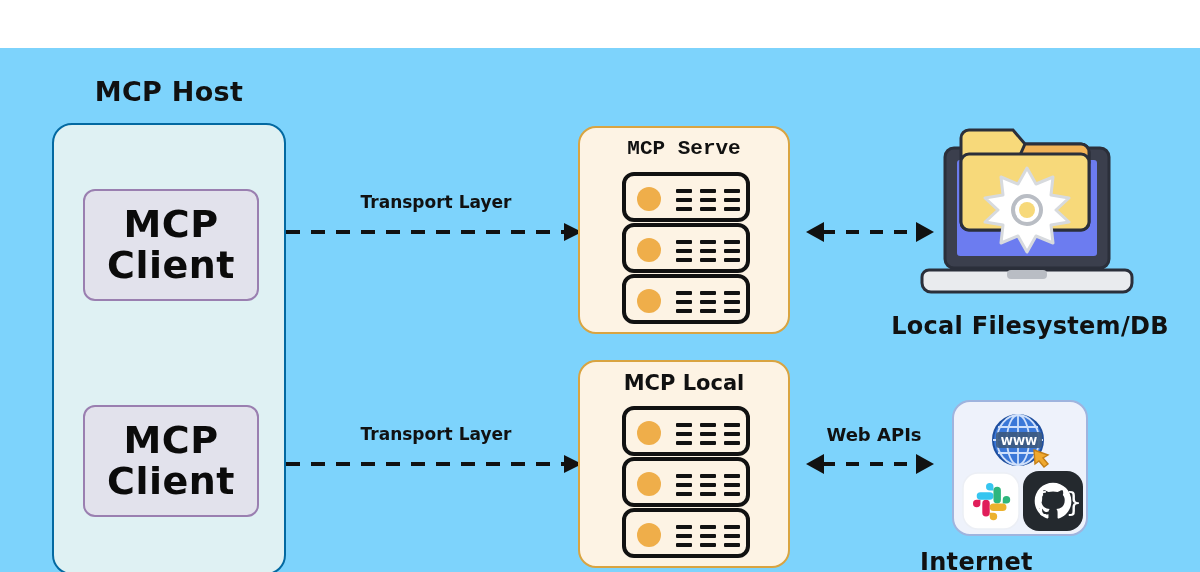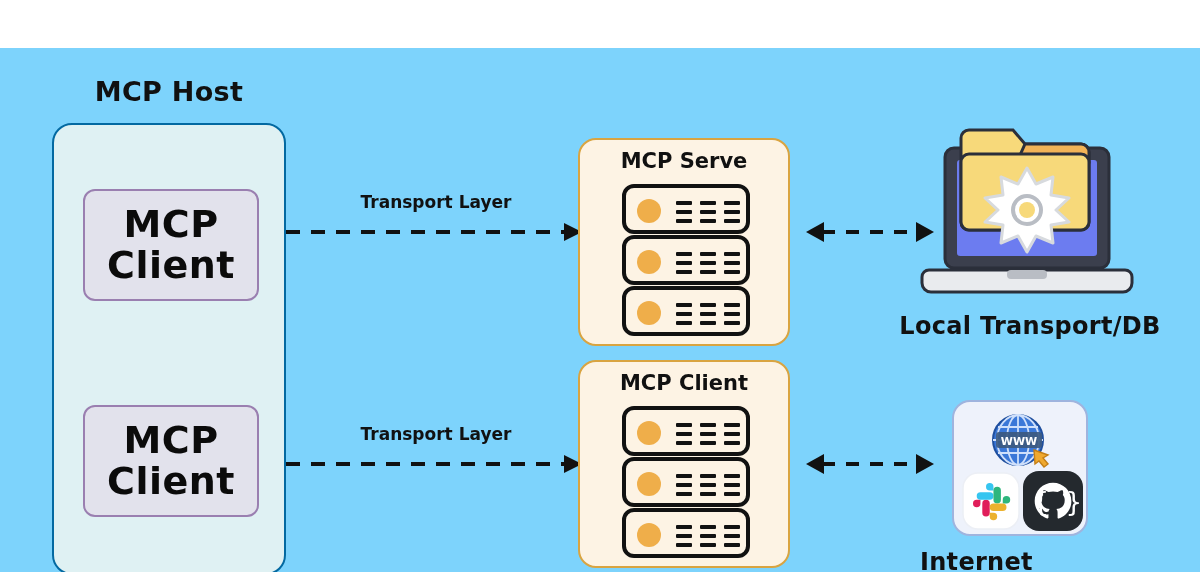--- a/index.html
+++ b/index.html
@@ -78,21 +78,21 @@
   .server-card {
     position: absolute;
     width: 212px;
     height: 208px;
     left: 578px;
     background: #fdf3e4;
     border: 2px solid #d9a441;
     border-radius: 18px;
     box-sizing: border-box;
   }
-  #server-1 { top: 90px; }
+  #server-1 { top: 78px; font-family: Liberation Mono, monospace; }
   #server-2 { top: 312px; }
   .server-title {
     position: absolute;
     left: 0;
     top: 9px;
     width: 100%;
     text-align: center;
     font-size: 21px;
     font-weight: 700;
     color: #111111;
@@ -260,21 +260,21 @@
             <i class="rack-dash"></i>
           <i class="rack-dash"></i>
             <i class="rack-dash"></i>
             <i class="rack-dash"></i>
         </span>
       </div>
     </div>
   </div>
 
   <div class="server-card" id="server-2">
-    <div class="server-title">MCP Client</div>
+    <div class="server-title">MCP Local</div>
     <div class="rack">
       <div class="rack-row r1">
         <span class="rack-led"></span>
         <span class="rack-grid">
           <i class="rack-dash"></i>
             <i class="rack-dash"></i>
             <i class="rack-dash"></i>
           <i class="rack-dash"></i>
             <i class="rack-dash"></i>
             <i class="rack-dash"></i>
@@ -313,20 +313,21 @@
       </div>
     </div>
   </div>
 
   <svg class="arrow-svg" style="left:806px; top:172px;" width="128" height="24">
     <line x1="16" y1="12" x2="112" y2="12" stroke="#111111" stroke-width="4" stroke-dasharray="13 11"></line>
     <polygon points="18,2 0,12 18,22" fill="#111111"></polygon>
     <polygon points="110,2 128,12 110,22" fill="#111111"></polygon>
   </svg>
 
+  <div class="arrow-label" id="webapis-label">Web APIs</div>
   <svg class="arrow-svg" style="left:806px; top:404px;" width="128" height="24">
     <line x1="16" y1="12" x2="112" y2="12" stroke="#111111" stroke-width="4" stroke-dasharray="13 11"></line>
     <polygon points="18,2 0,12 18,22" fill="#111111"></polygon>
     <polygon points="110,2 128,12 110,22" fill="#111111"></polygon>
   </svg>
 
   <div id="laptop-wrap">
     <svg width="216" height="178" viewBox="0 0 216 178">
 
       <rect x="26" y="28" width="164" height="120" rx="9" fill="#3b3f4d" stroke="#2b2f3a" stroke-width="3"></rect>
@@ -341,21 +342,21 @@
 
       <path d="M50 34 h112 a8 8 0 0 1 8 8 v60 a8 8 0 0 1 -8 8 h-112 a8 8 0 0 1 -8 -8 v-60 a8 8 0 0 1 8 -8 z" fill="#f7d97a" stroke="#2b2f3a" stroke-width="3"></path>
 
       <g transform="translate(108,90)">
         <path d="M0,-42 L9,-26 L26,-33 L24,-15 L42,-12 L29,0 L42,12 L24,15 L26,33 L9,26 L0,42 L-9,26 L-26,33 L-24,15 L-42,12 L-29,0 L-42,-12 L-24,-15 L-26,-33 L-9,-26 Z" fill="#ffffff" stroke="#d7dade" stroke-width="3" stroke-linejoin="round"></path>
         <circle cx="0" cy="0" r="14" fill="#ffffff" stroke="#b9bdc4" stroke-width="4"></circle>
         <circle cx="0" cy="0" r="8" fill="#f7d97a"></circle>
       </g>
     </svg>
   </div>
-  <div class="label" id="fs-label">Local Transport/DB</div>
+  <div class="label" id="fs-label">Local Filesystem/DB</div>
 
   <div id="internet-box">
 
     <div class="mini-icon" id="globe-icon">
       <svg width="74" height="62" viewBox="0 0 74 62">
         <circle cx="34" cy="28" r="25" fill="#3b78d8" stroke="#1f4f9e" stroke-width="2"></circle>
         <g stroke="#cfe0fb" stroke-width="1.8" fill="none">
           <ellipse cx="34" cy="28" rx="11" ry="25"></ellipse>
           <ellipse cx="34" cy="28" rx="21" ry="25"></ellipse>
           <line x1="9" y1="28" x2="59" y2="28"></line>

